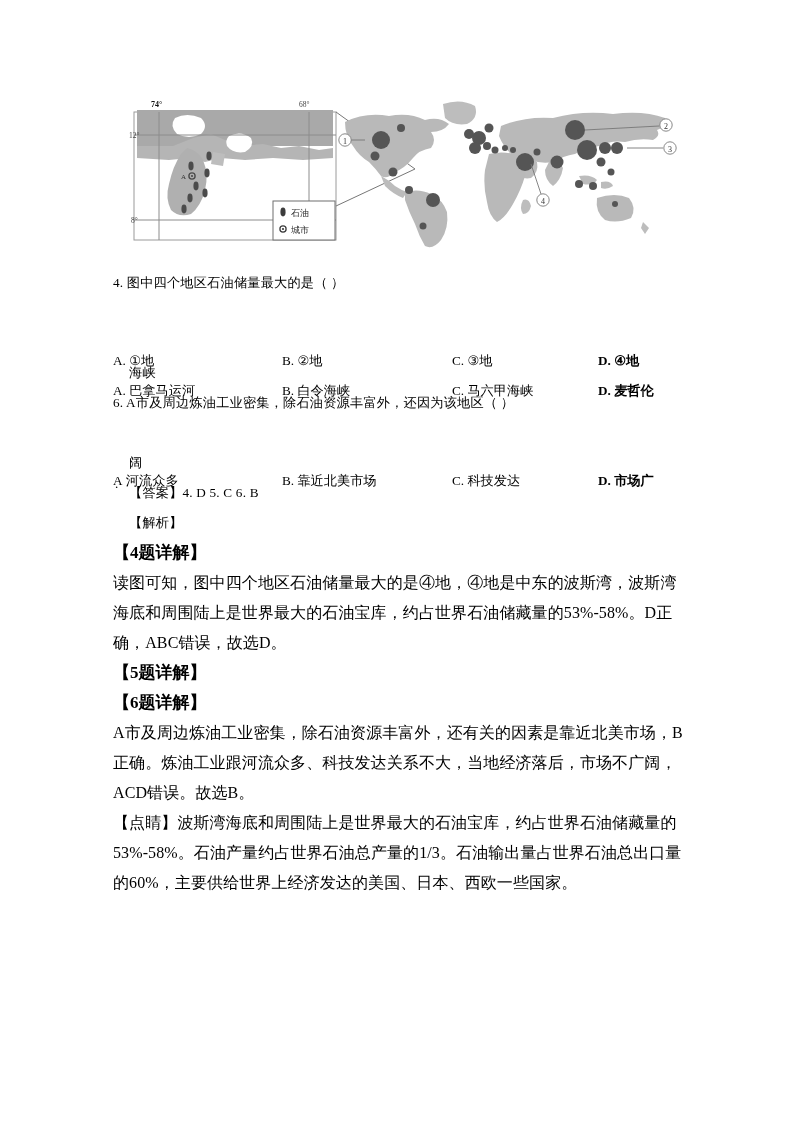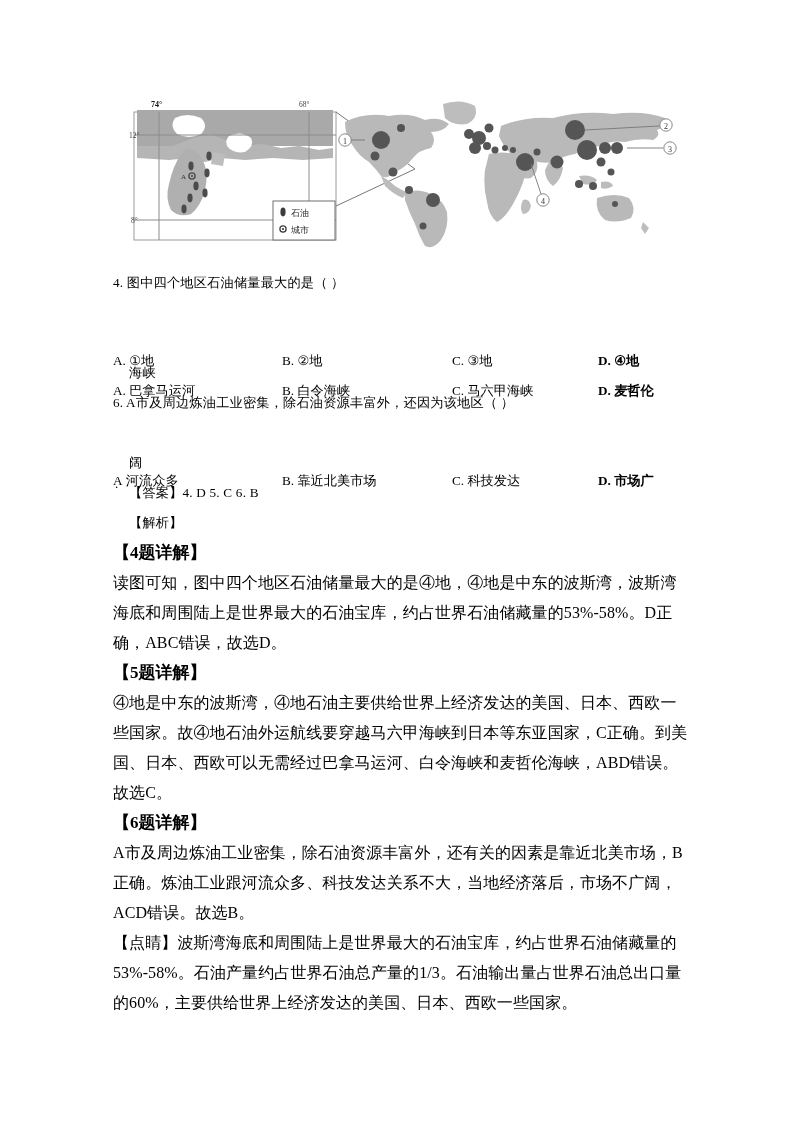--- a/index.html
+++ b/index.html
@@ -308,21 +308,20 @@
     <div class="line">
       <span>【答案】</span><span>4. D    5. C    6. B</span>
     </div>
 
     <div class="line">【解析】</div>
 
     <div class="blockhdr">【4题详解】</div>
     <div class="para">读图可知，图中四个地区石油储量最大的是④地，④地是中东的波斯湾，波斯湾海底和周围陆上是世界最大的石油宝库，约占世界石油储藏量的53%-58%。D正确，ABC错误，故选D。</div>
 
     <div class="blockhdr">【5题详解】</div>
-    <div class="para">④地是中东的波斯湾，④地石油主要供给世界上经济发达的美国、日本、西欧一些国家。故④地石油外运航线要穿越马六甲海峡到日本等东亚国家，C正确。到美国、日本、西欧可以无需经过巴拿马运河、白令海峡和麦哲伦海峡，ABD错误。故选C。</div>
 
     <div class="blockhdr">【6题详解】</div>
     <div class="para">A市及周边炼油工业密集，除石油资源丰富外，还有关的因素是靠近北美市场，B正确。炼油工业跟河流众多、科技发达关系不大，当地经济落后，市场不广阔，ACD错误。故选B。</div>
 
     <div class="para"><span>【点睛】</span><span>波斯湾海底和周围陆上是世界最大的石油宝库，约占世界石油储藏量的53%-58%。石油产量约占世界石油总产量的1/3。石油输出量占世界石油总出口量的60%，主要供给世界上经济发达的美国、日本、西欧一些国家。</span></div>
 
   </div>
 </div>
 
 </body></html>

